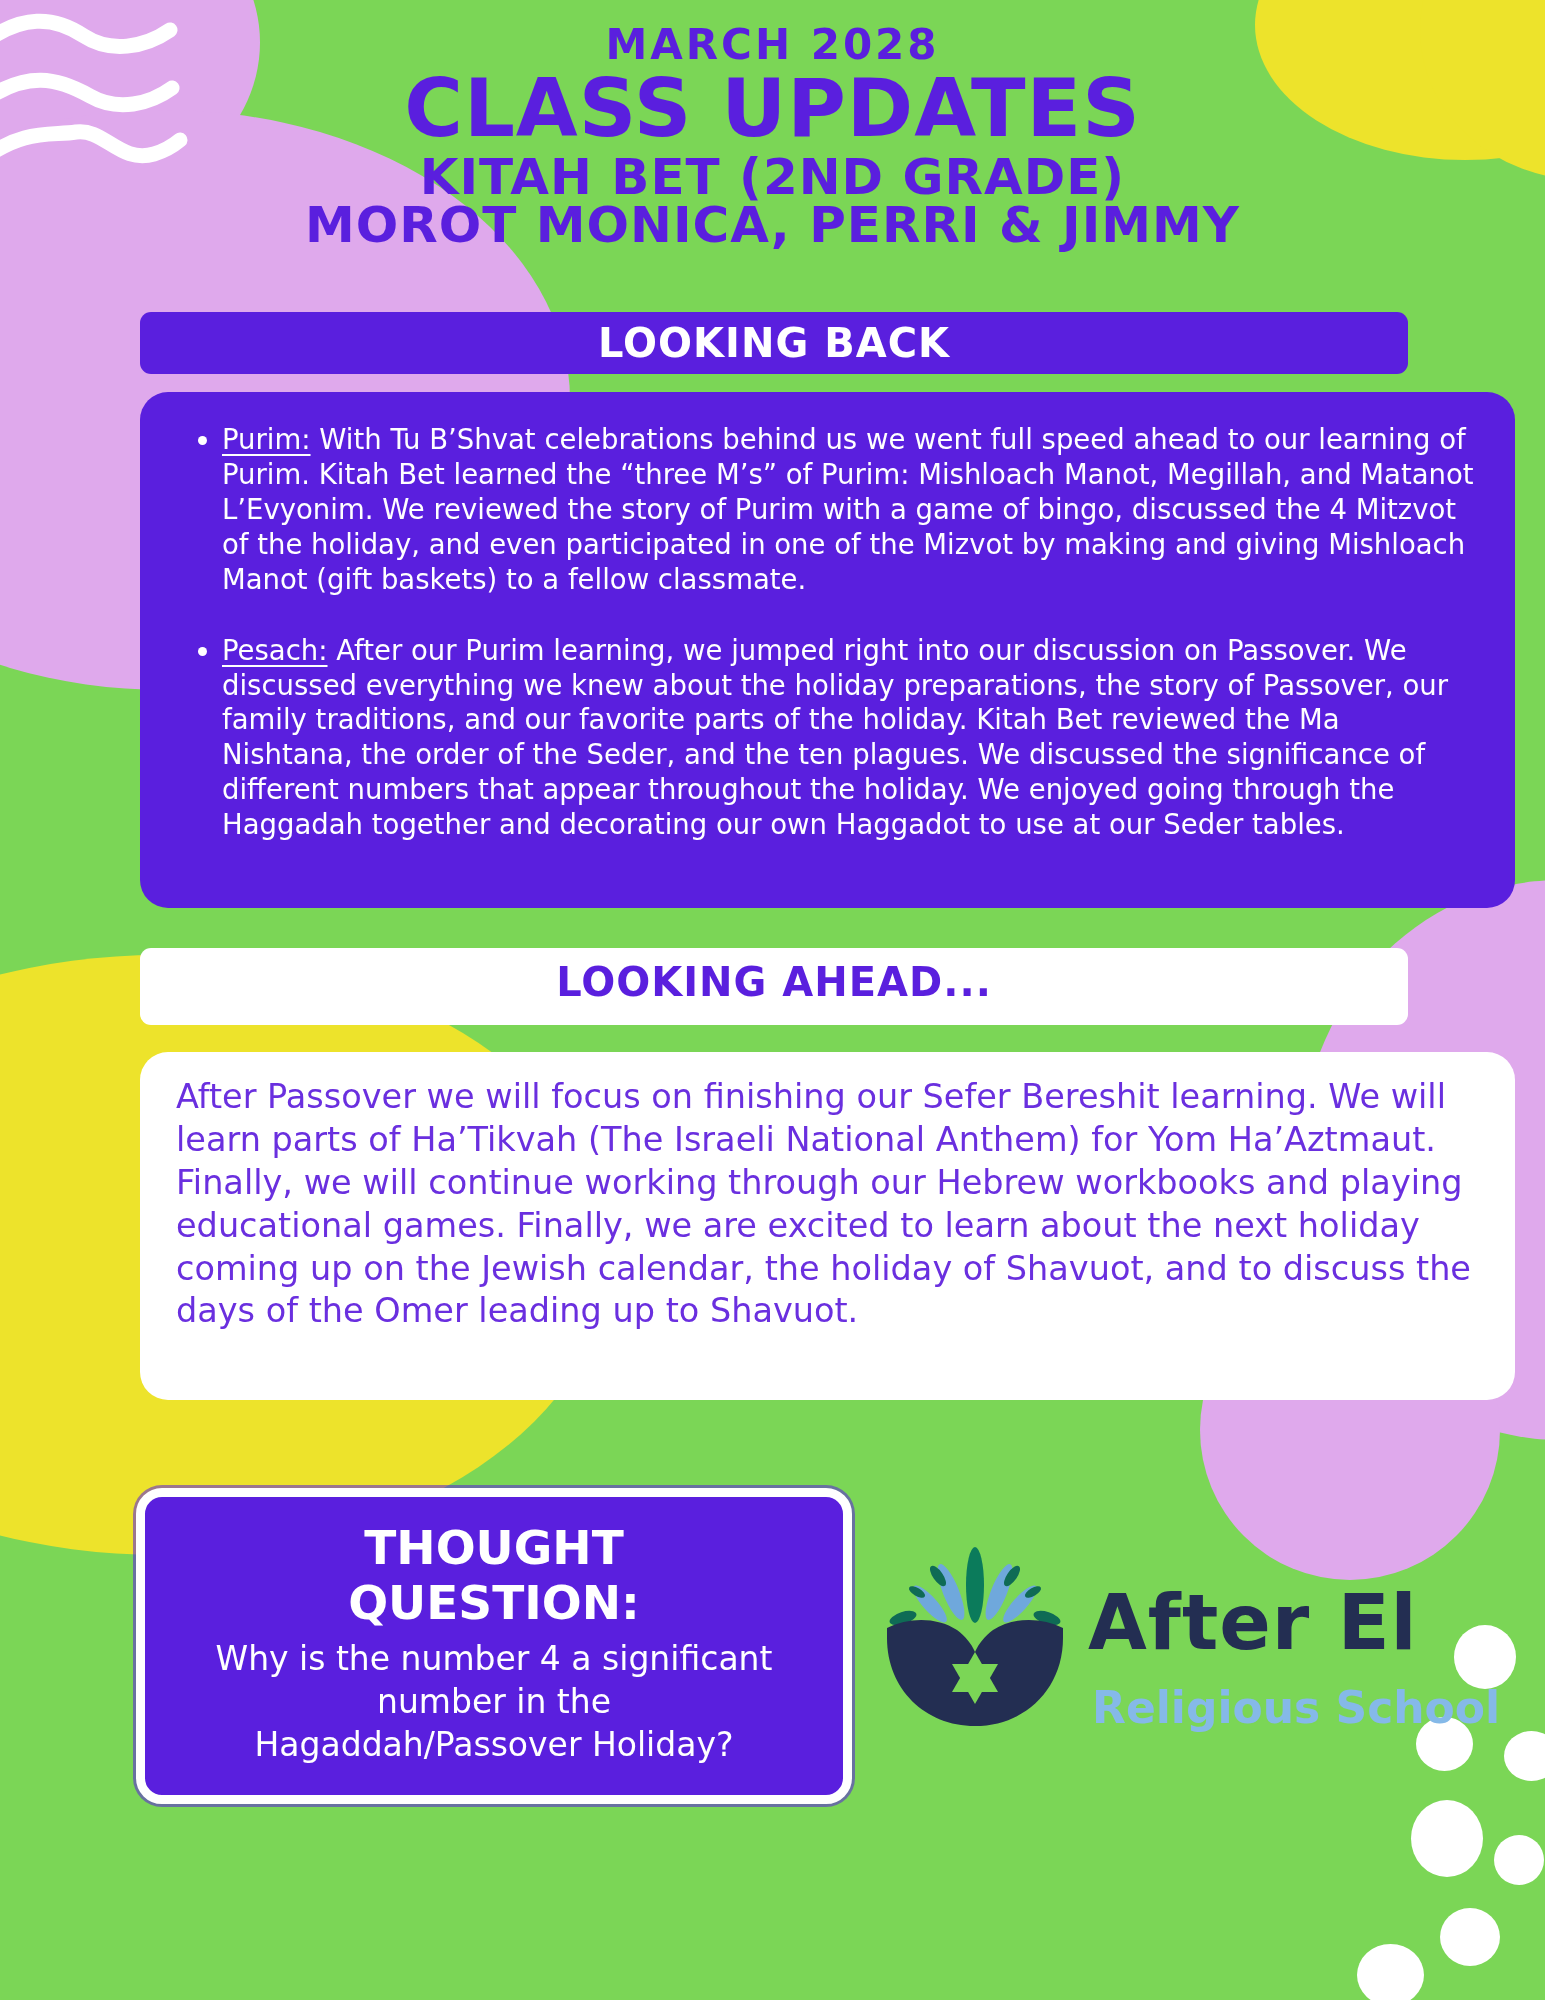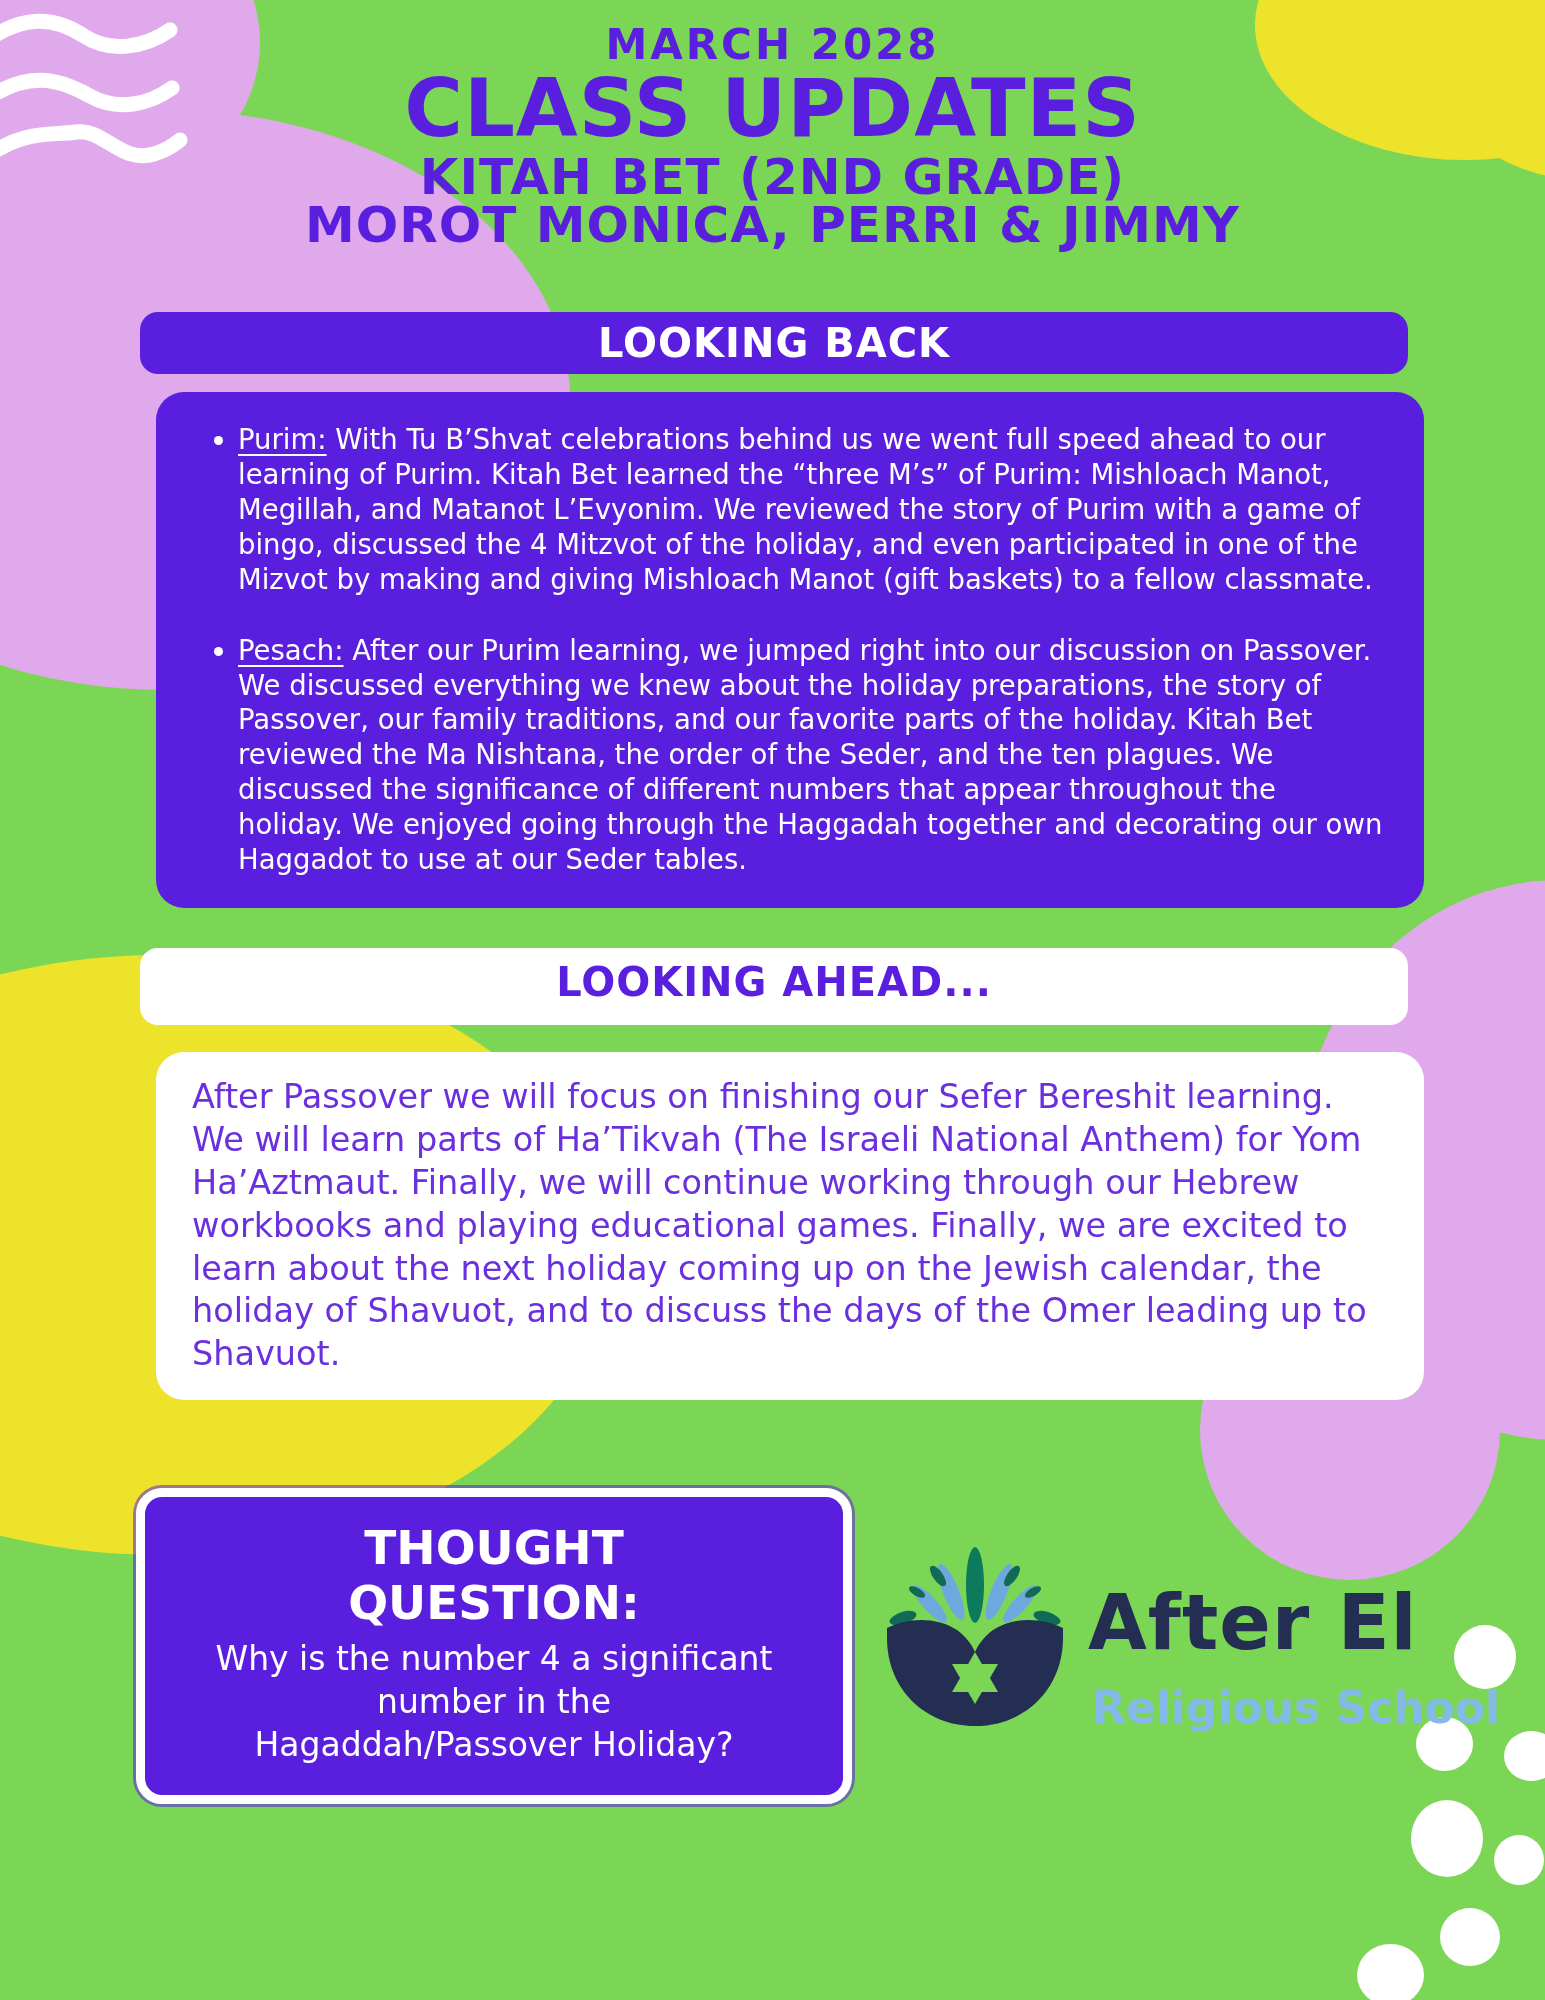--- a/index.html
+++ b/index.html
@@ -46,25 +46,25 @@
   .dot-g{left:1357px;top:1944px;width:67px;height:62px;}
   
   .content{position:absolute;inset:0;z-index:2;}
   .center-text{position:absolute;left:0;width:100%;text-align:center;color:var(--accent_purple);font-weight:bold;}
   .date-text{top:20px;font-size:42px;letter-spacing:3px;}
   .title-text{top:62px;font-size:80px;letter-spacing:1px;text-align:center;}
   .sub1-text{top:148px;font-size:50px;letter-spacing:1px;}
   .sub2-text{top:196px;font-size:50px;letter-spacing:1px;}
   .banner{
     position:absolute;left:140px;width:1268px;
-    border-radius:18px;text-align:center;font-weight:bold;font-size:40px;letter-spacing:1px;
+    border-radius:11px;text-align:center;font-weight:bold;font-size:40px;letter-spacing:1px;
   }
   .banner-back{top:312px;height:62px;line-height:62px;background:var(--accent_purple);color:#fff;}
   .banner-ahead{top:948px;height:77px;line-height:68px;background:#fff;color:var(--accent_purple);}
-  .box{position:absolute;left:156px;width:1268px;border-radius:28px;box-sizing:border-box;}
+  .box{position:absolute;left:140px;width:1375px;border-radius:28px;box-sizing:border-box;}
   .box-back{
     top:392px;height:516px;background:var(--accent_purple);color:#fff;
     padding:30px 38px 24px 30px;
   }
   .box-back ul{margin:0;padding-left:52px;}
   .box-back li{font-size:27.5px;line-height:1.27;}
   .box-back li + li{margin-top:36px;}
   .bullet-label{text-decoration:underline;text-underline-offset:5px;text-decoration-thickness:2px;}
   .box-ahead{
     top:1052px;height:348px;background:#fff;color:var(--body_purple);

